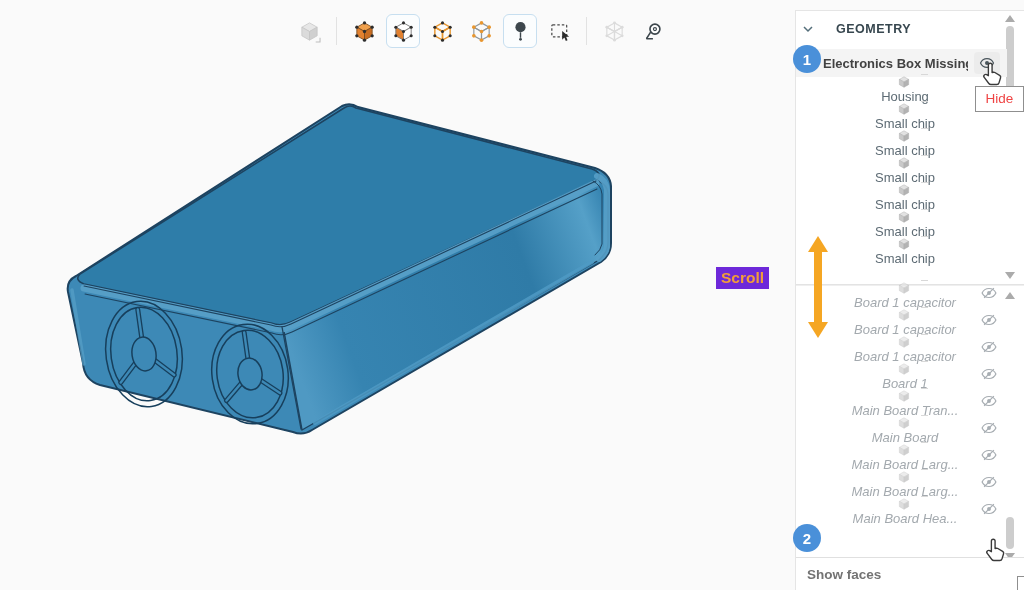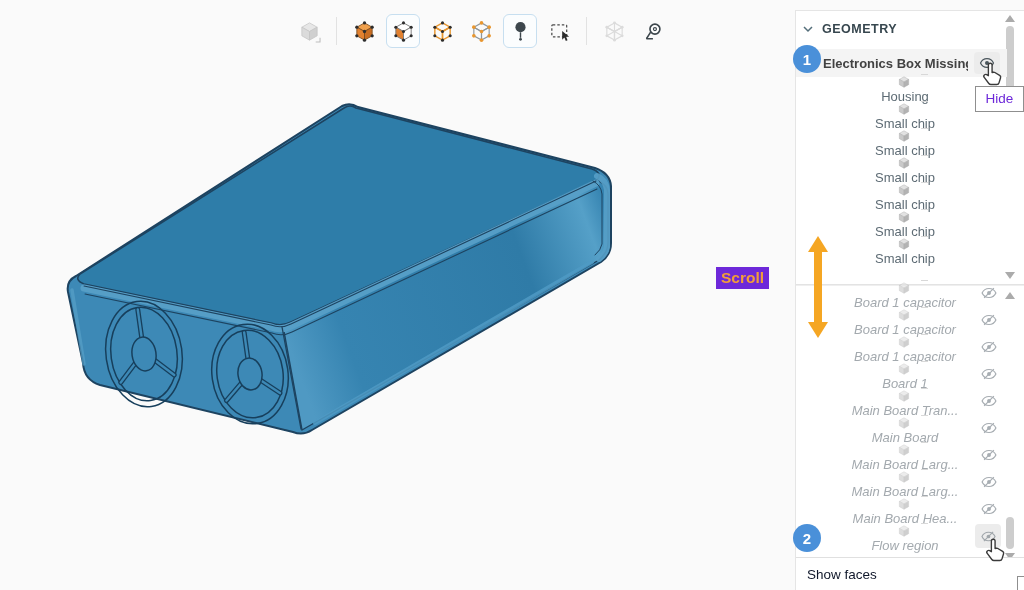--- a/index.html
+++ b/index.html
@@ -20,21 +20,21 @@
   .tb.dis { opacity:.55; }
   .tb svg { width:23px; height:23px; }
   .tdiv { width:1px; height:28px; background:#e2e2e2; margin:0 5px; }
 
   
   #panel { position:absolute; left:795px; top:10px; width:229px; height:580px;
     background:#fff; border-left:1px solid #e5e5e5; border-top:1px solid #e5e5e5; z-index:10; }
   #panel-header { position:absolute; left:0; top:6px; height:24px; width:210px;
     display:flex; align-items:center; cursor:pointer; }
   #panel-header svg { margin-left:7px; }
-  #panel-title { margin-left:9px; font-size:12.5px; font-weight:bold; color:#37474f; letter-spacing:.5px; }
+  #panel-title { margin-left:23px; font-size:12.5px; font-weight:bold; color:#37474f; letter-spacing:.5px; }
 
   #root-row { position:absolute; left:0; top:38px; width:211px; height:28px;
     background:#f4f4f4; display:flex; align-items:center; cursor:pointer; }
   #root-label { margin-left:27px; font-size:13px; font-weight:600; color:#424242;
     white-space:nowrap; overflow:hidden; max-width:145px; }
   #root-eye { position:absolute; left:178px; top:3px; width:26px; height:22px;
     background:#ececec; border:0; border-radius:4px; display:flex; align-items:center;
     justify-content:center; cursor:pointer; color:#4a555c; }
   #root-eye svg { width:16px; height:16px; }
 
@@ -53,34 +53,34 @@
 
   #seam { position:absolute; left:0; top:273px; width:229px; height:2px;
     border-top:1px solid #e3e3e3; border-bottom:1px solid #efefef; background:#fff; }
 
   
   .sb-thumb { position:absolute; width:8px; border-radius:4px; background:#cdcdcd; cursor:pointer; }
   .sb-arrow { position:absolute; width:10px; height:7px; cursor:pointer; }
 
   #panel-footer { position:absolute; left:0; bottom:0; width:229px; height:33px;
     border-top:1px solid #e0e0e0; background:#fff; display:flex; align-items:center; cursor:pointer; }
-  #panel-footer span { margin-left:11px; font-size:13.5px; color:#0f172a; }
+  #panel-footer span { margin-left:11px; font-size:13.5px; color:#737373;font-weight:bold; }
 
   
   .badge { position:absolute; width:28px; height:28px; border-radius:50%;
     background:#4a90d9; color:#fff; font-size:15px; font-weight:bold;
     display:flex; align-items:center; justify-content:center; z-index:30; }
   #badge-1 { left:793px; top:45px; }
   #badge-2 { left:793px; top:524px; }
 
   #scroll-arrow { position:absolute; left:805px; top:234px; z-index:20; }
   #scroll-label { position:absolute; left:716px; top:267px; background:#6d28d9;
     color:#f29d38; font-size:15.5px; font-weight:bold; padding:2px 5px; z-index:20; }
 
-  .tip { position:absolute; background:#fff; border:1px solid #8f8f8f; color:#6d28d9;
+  .tip { position:absolute; background:#fff; border:1px solid #8f8f8f; color:#ef4444;
     font-size:13.5px; text-align:center; z-index:25; }
   #tip-hide { left:975px; top:86px; width:49px; height:26px; line-height:24px; }
   #tip-show { left:973px; top:576px; width:65px; height:29px; line-height:27px;margin-left:44px; }
 
   .hand { position:absolute; width:24px; height:28px; z-index:28; }
   #hand-1 { left:981px; top:61px; }
   #hand-2 { left:984px; top:537px; }
 </style>
 </head>
 <body>
@@ -487,36 +487,20 @@
           <path d="M4 7.5 12 12v9L4 16.5Z" fill="#c9c9c9" stroke="#a8a8a8" stroke-width=".7"></path>
           <path d="M20 7.5 12 12v9l8-4.5Z" fill="#b3b3b3" stroke="#a8a8a8" stroke-width=".7"></path>
         </svg>
         <span class="lbl">Main Board Hea...</span>
         <svg class="eyeoff" viewBox="0 0 24 24">
           <path d="M12 6C7.3 6 3.9 9.6 2.8 12 3.9 14.4 7.3 18 12 18s8.1-3.6 9.2-6C20.1 9.6 16.7 6 12 6z" fill="none" stroke="currentColor" stroke-width="1.6"></path>
           <circle cx="12" cy="12" r="2.6" fill="currentColor"></circle>
           <line x1="5.5" y1="18.5" x2="18.5" y2="5.5" stroke="currentColor" stroke-width="1.6"></line>
         </svg>
       </div>
-    <div class="row r2" style="top:512px">
-        <span class="conn"></span>
-        <svg class="cub" viewBox="0 0 24 24">
-          <path d="M12 3 20 7.5 12 12 4 7.5Z" fill="#e2e2e2" stroke="#a8a8a8" stroke-width=".7"></path>
-          <path d="M4 7.5 12 12v9L4 16.5Z" fill="#c9c9c9" stroke="#a8a8a8" stroke-width=".7"></path>
-          <path d="M20 7.5 12 12v9l8-4.5Z" fill="#b3b3b3" stroke="#a8a8a8" stroke-width=".7"></path>
-        </svg>
-        <span class="lbl">Flow region</span>
-      <span class="eyeoff-bg">
-          <svg viewBox="0 0 24 24">
-            <path d="M12 6C7.3 6 3.9 9.6 2.8 12 3.9 14.4 7.3 18 12 18s8.1-3.6 9.2-6C20.1 9.6 16.7 6 12 6z" fill="none" stroke="currentColor" stroke-width="1.6"></path>
-            <circle cx="12" cy="12" r="2.6" fill="currentColor"></circle>
-            <line x1="5.5" y1="18.5" x2="18.5" y2="5.5" stroke="currentColor" stroke-width="1.6"></line>
-          </svg>
-        </span>
-    </div>
 
     <svg class="sb-arrow" style="left:209px; top:281px;" viewBox="0 0 10 7">
         <path d="M5 0 10 7H0z" fill="#ababab"></path>
       </svg>
     <div class="sb-thumb" style="left:210px; top:506px; height:32px;"></div>
     <svg class="sb-arrow" style="left:209px; top:542px;" viewBox="0 0 10 7">
         <path d="M0 0h10L5 7z" fill="#ababab"></path>
       </svg>
 
     <div id="panel-footer">

